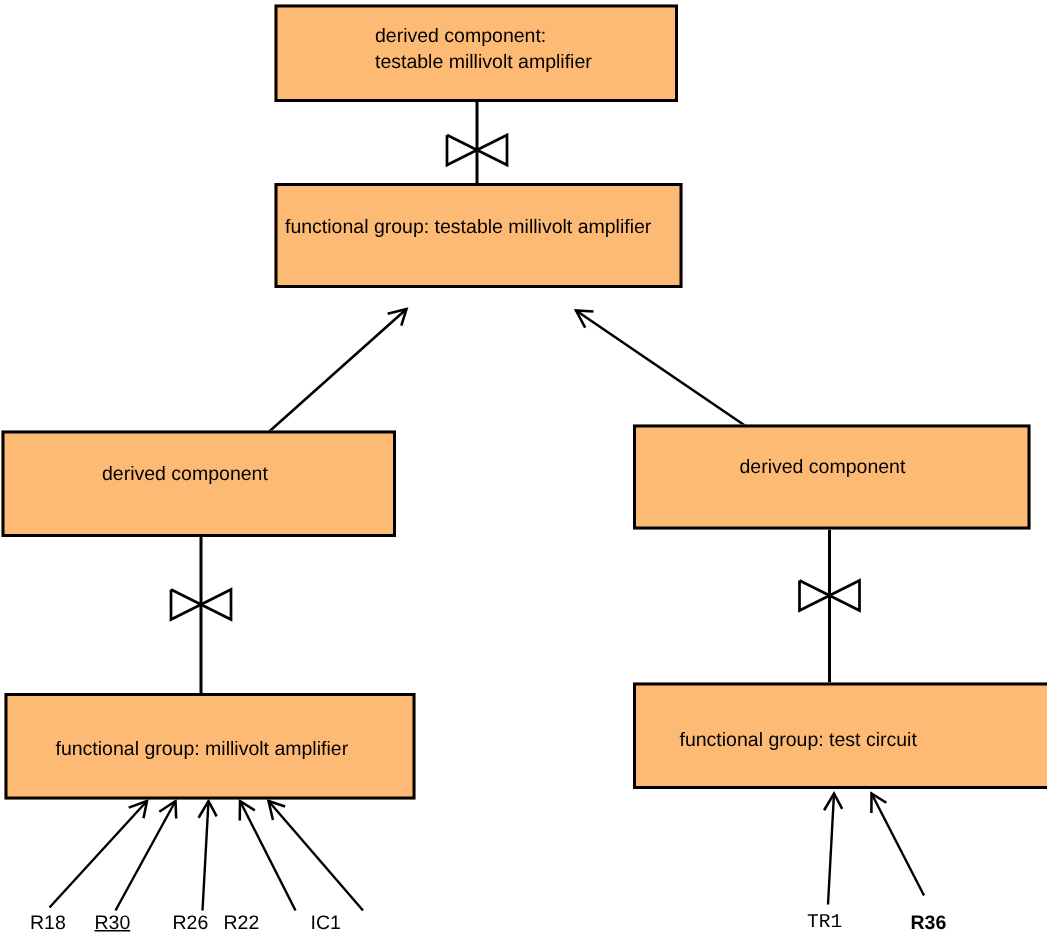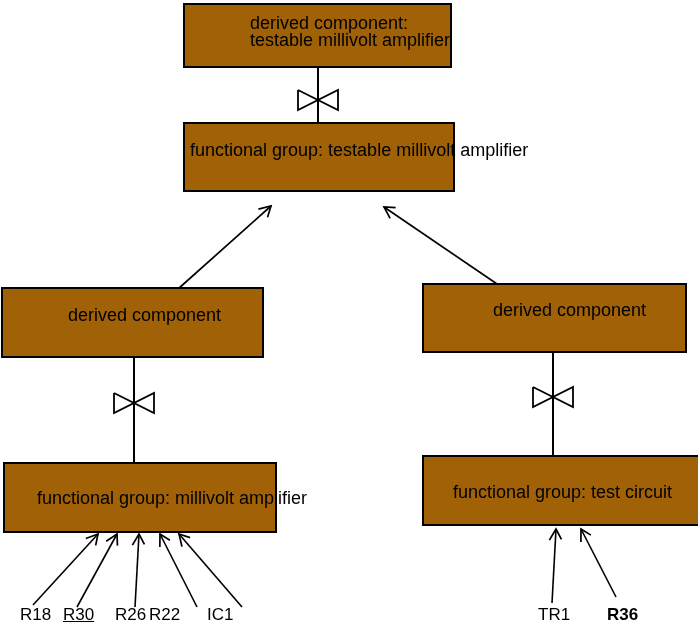--- a/index.html
+++ b/index.html
@@ -9,45 +9,45 @@
     font-family: "Liberation Sans", sans-serif;
     color: #000000;
     position: relative;
     overflow: hidden;
   }
   .diagram { position: relative; width: 698px; height: 631px; background: #ffffff; }
   .layer { position: absolute; left: 0; top: 0; width: 698px; height: 631px; }
   .box {
     position: absolute;
     border: 2px solid #000000;
-    background: #a16207;
-    font-size: 18px;
+    background: #fdba74;
+    font-size: 13px;
     line-height: 17px;
     white-space: nowrap;
   }
   .box-a { left: 183px; top: 3px;   width: 269px; height: 65px; padding: 10px 2px 0 65px; }
   .box-b { left: 183px; top: 122px; width: 272px; height: 70px; padding: 18px 2px 0 5px;  }
   .box-c { left: 1px;   top: 287px; width: 263px; height: 71px; padding: 18px 2px 0 55px; }
   .box-c .l1 { margin-left: 10px; }
   .box-d { left: 3px;   top: 462px; width: 274px; height: 71px; padding: 26px 16px 0 32px; }
   .box-e { left: 422px; top: 283px; width: 265px; height: 70px; padding: 17px 2px 0 69px; }
   .box-f { left: 422px; top: 455px; width: 313px; height: 71px; padding: 27px 2px 12px 29px; }
   .lbl {
     position: absolute;
     top: 607px;
-    font-size: 17px;
+    font-size: 13px;
     line-height: 15px;
     white-space: nowrap;
   }
   .lbl-r18 { left: 20px; }
   .lbl-r30 { left: 63px; text-decoration: underline; }
   .lbl-r26 { left: 115px; }
   .lbl-r22 { left: 149px; }
   .lbl-ic1 { left: 207px; }
-  .lbl-tr1 { left: 538px; }
+  .lbl-tr1 { left: 538px; font-family: Liberation Mono, monospace; }
   .lbl-r36 { left: 607px; font-weight: bold; }
 </style>
 </head>
 <body>
 
 <div class="diagram">
 
   <svg class="layer" viewBox="0 0 698 631">
     <defs>
       <marker id="ah" markerUnits="userSpaceOnUse" markerWidth="22" markerHeight="18" refX="13" refY="7" orient="auto" overflow="visible">

